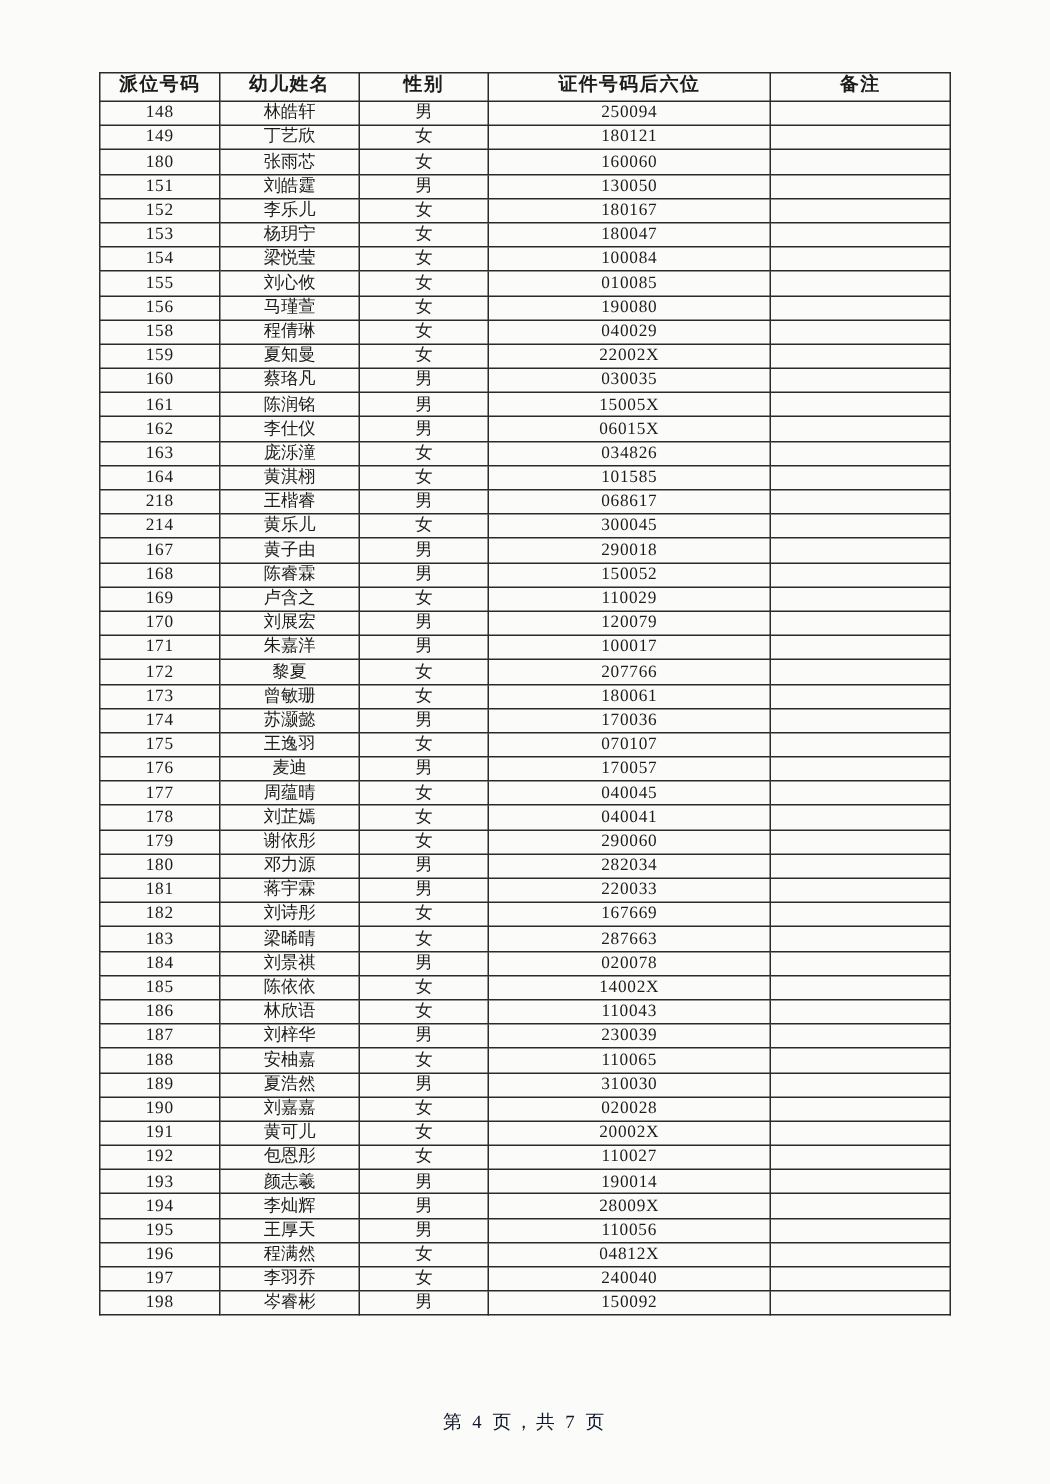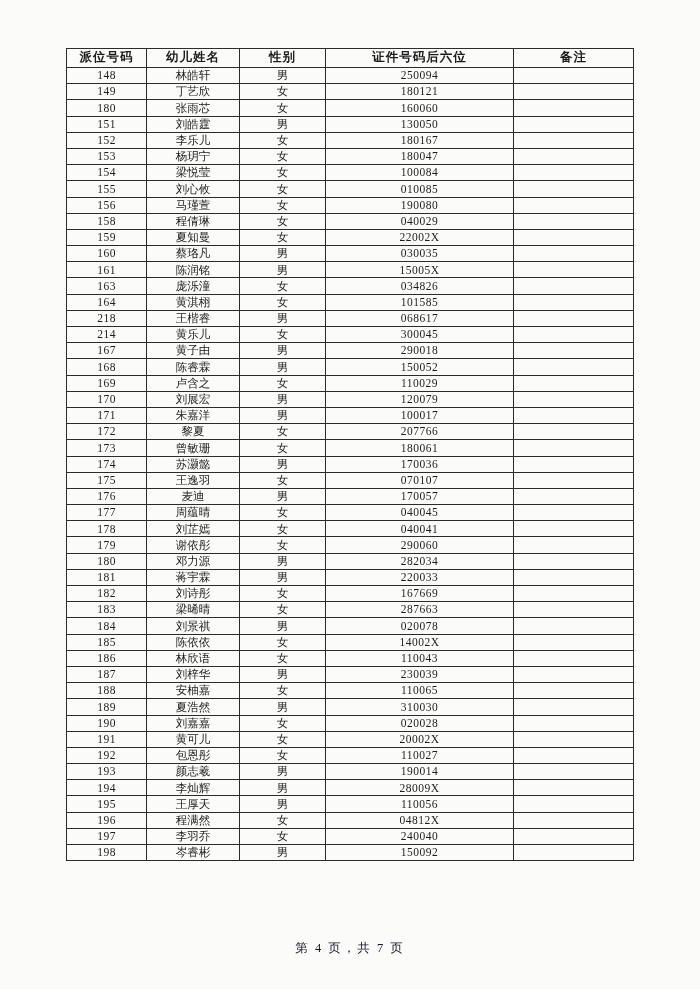--- a/index.html
+++ b/index.html
@@ -37,20 +37,21 @@
     padding: 0 2px;
     line-height: 1.1;
     overflow: hidden;
     white-space: nowrap;
   }
   table.roster th {
     font-size: 12.5px;
     font-weight: 600;
     height: 18px;
     letter-spacing: 1px;
+    font-family: Liberation Mono, monospace;
   }
   table.roster {
     border: 1.5px solid #222;
   }
   .num-cell {
     font-family: "Liberation Serif", "DejaVu Serif", serif;
     letter-spacing: 0.5px;
   }
   .footer {
     position: absolute;
@@ -171,20 +172,27 @@
           <td></td>
         </tr>
         <tr>
           <td class="num-cell">161</td>
           <td>陈润铭</td>
           <td>男</td>
           <td class="num-cell">15005X</td>
           <td></td>
         </tr>
         <tr>
+          <td class="num-cell">162</td>
+          <td>李仕仪</td>
+          <td>男</td>
+          <td class="num-cell">06015X</td>
+          <td></td>
+        </tr>
+        <tr>
           <td class="num-cell">163</td>
           <td>庞泺潼</td>
           <td>女</td>
           <td class="num-cell">034826</td>
           <td></td>
         </tr>
         <tr>
           <td class="num-cell">164</td>
           <td>黄淇栩</td>
           <td>女</td>

